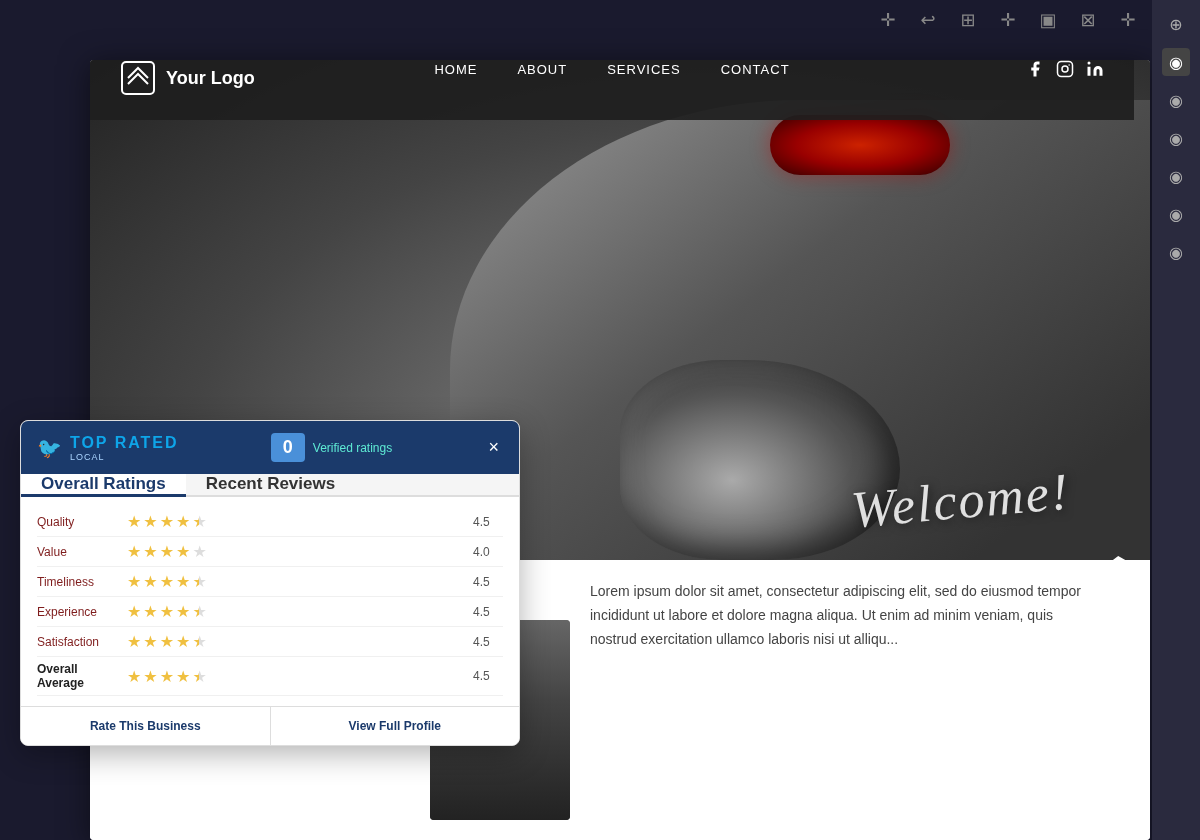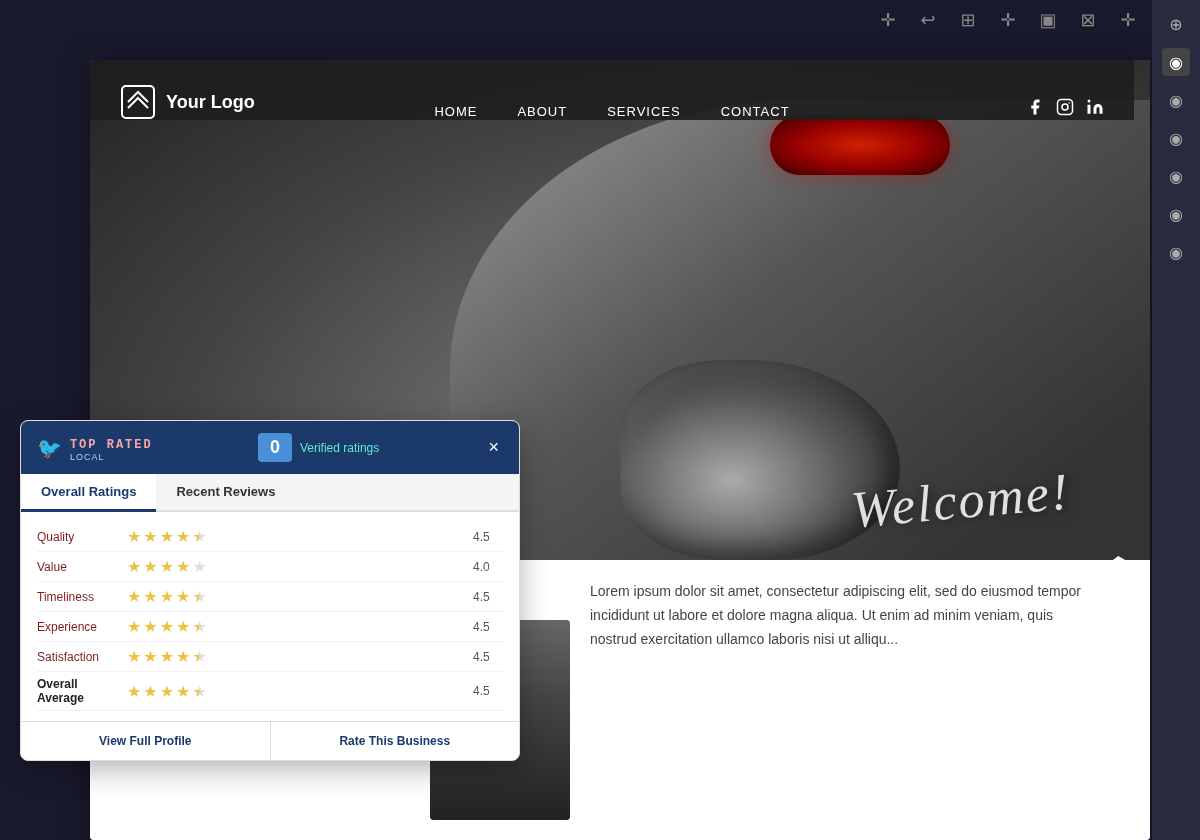--- a/index.html
+++ b/index.html
@@ -78,21 +78,21 @@
 
     
     .navbar {
       position: absolute;
       top: 0;
       left: 0;
       right: 16px;
       height: 60px;
       background: rgba(30,30,30,0.92);
       display: flex;
-      align-items: flex-end;
+      align-items: flex-start;
       padding: 0 30px;
       z-index: 10;
     }
     .logo-area {
       display: flex;
       align-items: center;
       gap: 10px;
       color: white;
       font-size: 18px;
       font-weight: bold;
@@ -101,21 +101,20 @@
     .logo-icon {
       width: 36px;
       height: 36px;
     }
     .nav-links {
       display: flex;
       gap: 40px;
       list-style: none;
       flex: 2;
       justify-content: center;
-      margin-top: 9px;
     }
     .nav-links li a {
       color: white;
       text-decoration: none;
       font-size: 13px;
       letter-spacing: 1px;
       font-weight: 500;
     }
     .social-icons {
       display: flex;
@@ -276,25 +275,24 @@
     .top-rated-brand {
       display: flex;
       align-items: center;
       gap: 8px;
     }
     .bird-icon {
       color: #4fc3f7;
       font-size: 20px;
     }
     .top-rated-text {
-      color: #fca5a5;
-      font-size: 12px;
+      color: #0ea5e9;
+      font-size: 16px;
       font-weight: bold;
       letter-spacing: 2px;
-      font-family: Liberation Mono, monospace;
     }
     .top-rated-sub {
       color: #aad4ff;
       font-size: 9px;
       letter-spacing: 1px;
       display: block;
     }
     .verified-badge {
       display: flex;
       align-items: center;
@@ -317,22 +315,22 @@
       font-size: 18px;
       cursor: pointer;
       padding: 0 4px;
     }
     .widget-tabs {
       display: flex;
       border-bottom: 2px solid #ddd;
       background: #f5f5f5;
     }
     .widget-tab {
-      padding: 10px 20px;
-      font-size: 13px;
+      padding: 0 20px;
+      font-size: 17px;
       cursor: pointer;
       font-weight: 600;
       color: #333;
     }
     .widget-tab.active {
       border-bottom: 3px solid #1b3a6b;
       color: #1b3a6b;
       background: white;
       margin-bottom: -2px;
     }
@@ -563,16 +561,16 @@
         <span class="star">★</span>
         <span class="star">★</span>
         <span class="star">★</span>
         <span class="star">★</span>
         <span class="star" style="background: linear-gradient(90deg, #f0c040 50%, #ddd 50%); -webkit-background-clip: text; -webkit-text-fill-color: transparent;">★</span>
       </div>
       <span class="rating-number">4.5</span>
     </div>
   </div>
   <div class="widget-footer">
+    <button class="widget-btn">Rate This Business</button>
     <button class="widget-btn">View Full Profile</button>
-    <button class="widget-btn">Rate This Business</button>
   </div>
 </div>
 
 </body></html>

